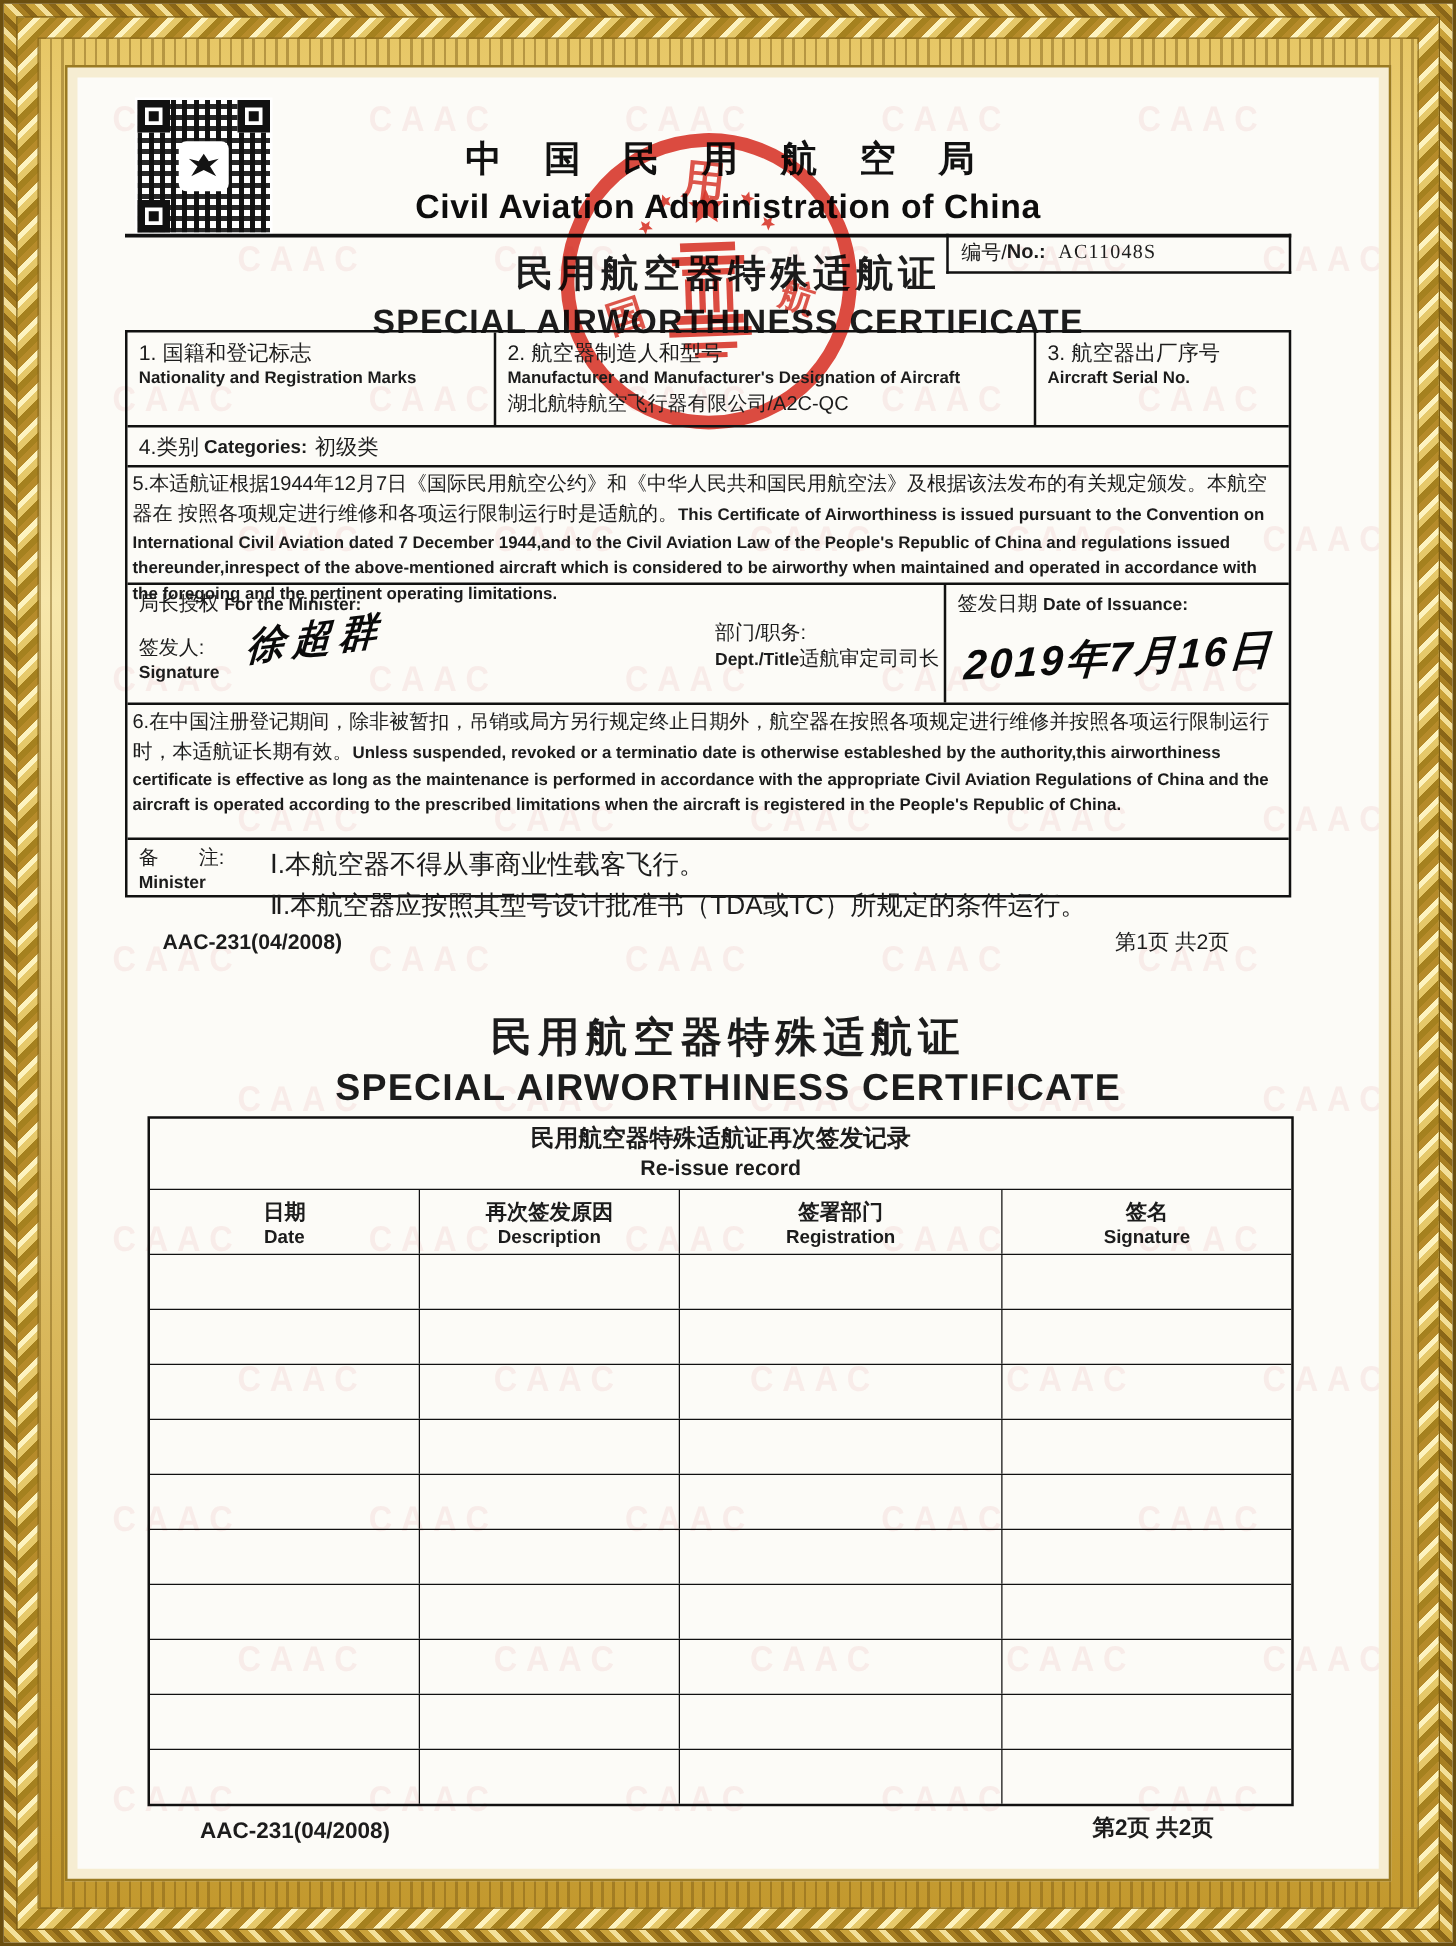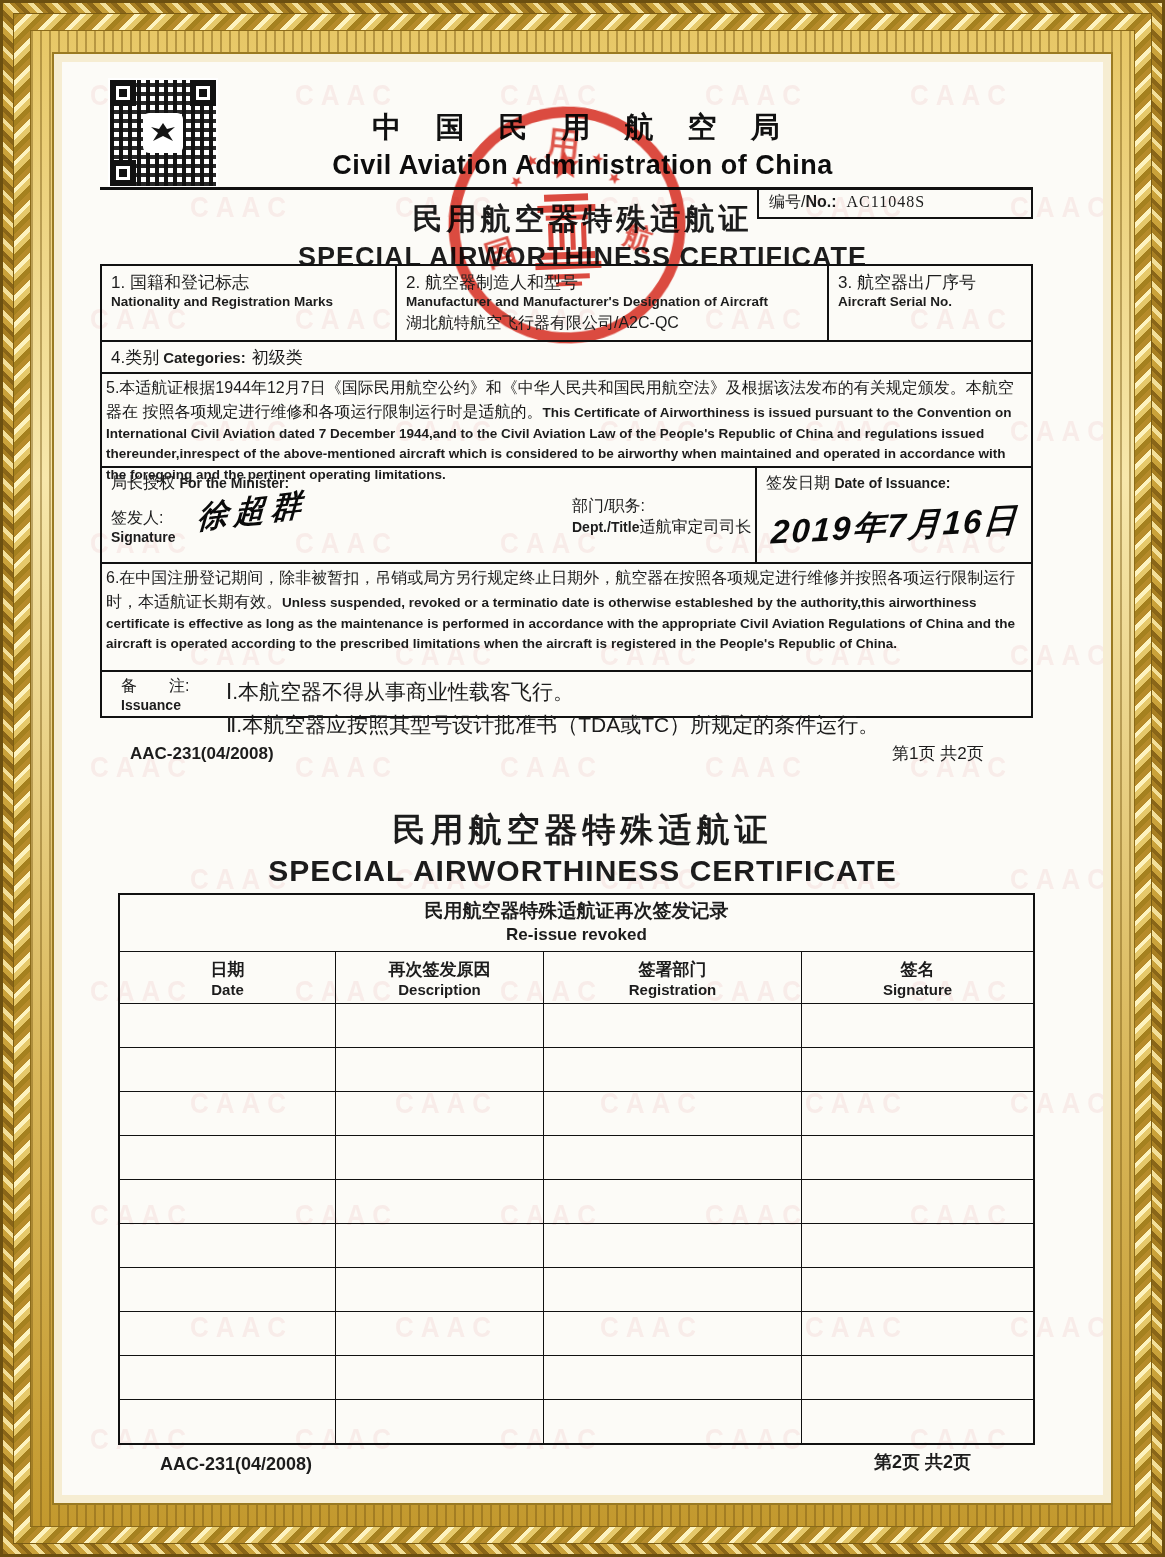--- a/index.html
+++ b/index.html
@@ -67,21 +67,21 @@
   .sig-left{position:relative;}
   .sig-right{position:relative;border-radius:16px;}
   .lab-cn{font-size:16px;}
   .lab-en{font-size:14px;font-weight:bold;}
   .hand{font-style:italic;font-weight:600;color:#0a0a0a;}
   .sig-name{position:absolute;left:95px;top:22px;font-size:31px;letter-spacing:6px;
             transform:rotate(-7deg) skewX(-10deg);}
   .dept{position:absolute;left:470px;top:28px;}
   .date-hand{position:absolute;left:14px;top:36px;font-size:33px;letter-spacing:2px;
              transform:rotate(-3deg) skewX(-6deg);}
-  .rem-wrap{display:flex;padding:4px 19px;box-sizing:border-box;}
+  .rem-wrap{display:flex;padding:4px 9px;box-sizing:border-box;}
   .rem-label{width:105px;flex:none;}
   .rem-lines{font-size:21px;line-height:1.55;}
 
   .footer1-left{left:68px;top:682px;font-size:17px;font-weight:bold;}
   .footer1-right{left:830px;top:680px;font-size:17px;}
 
   
   .p2-title-cn{top:746px;font-size:33px;font-weight:700;letter-spacing:5px;}
   .p2-title-en{top:792px;font-size:30px;font-weight:bold;letter-spacing:1px;}
   .t2{left:56px;top:831px;width:917px;height:552px;border:2.5px solid #111;box-sizing:border-box;
@@ -305,40 +305,40 @@
         <p class="clause">
           <span class="cn">6.在中国注册登记期间，除非被暂扣，吊销或局方另行规定终止日期外，航空器在按照各项规定进行维修并按照各项运行限制运行时，本适航证长期有效。</span>
           <span class="en">Unless suspended, revoked or a terminatio date is otherwise estableshed by the authority,this airworthiness certificate is effective as long as the maintenance is performed in accordance with the appropriate Civil Aviation Regulations of China and the aircraft is operated according to the prescribed limitations when the aircraft is registered in the People's Republic of China.</span>
         </p>
       </div>
 
       <div class="t1row" style="height:44px">
         <div class="rem-wrap">
           <div class="rem-label">
             <div class="lab-cn">备　　注:</div>
-            <div class="lab-en">Issuance</div>
+            <div class="lab-en">Minister</div>
           </div>
           <div class="rem-lines">
             <div>Ⅰ.本航空器不得从事商业性载客飞行。</div>
             <div>Ⅱ.本航空器应按照其型号设计批准书（TDA或TC）所规定的条件运行。</div>
           </div>
         </div>
       </div>
     </div>
 
     <div class="abs footer1-left">AAC-231(04/2008)</div>
     <div class="abs footer1-right">第1页 共2页</div>
 
     <div class="abs center p2-title-cn">民用航空器特殊适航证</div>
     <div class="abs center p2-title-en">SPECIAL AIRWORTHINESS CERTIFICATE</div>
 
     <div class="abs t2">
       <div class="t2-band">
         <span class="cn">民用航空器特殊适航证再次签发记录</span>
-        <span class="en">Re-issue revoked</span>
+        <span class="en">Re-issue record</span>
       </div>
       <div class="t2-head">
         <div class="hcell c0">
           <span class="cn">日期</span>
           <span class="en">Date</span>
         </div>
         <div class="hcell c1">
           <span class="cn">再次签发原因</span>
           <span class="en">Description</span>
         </div>

